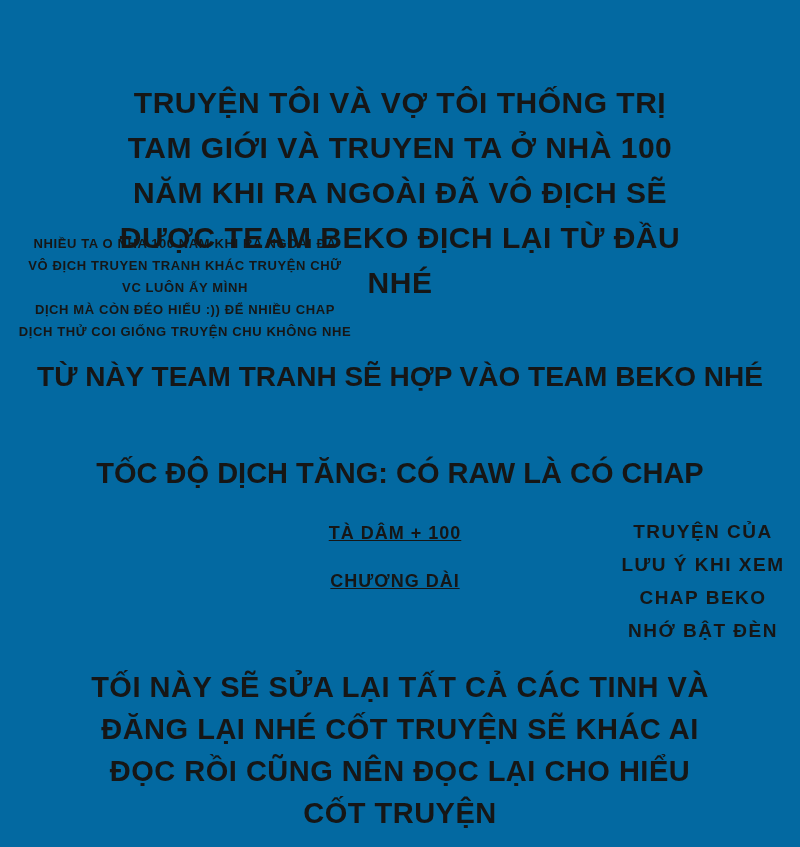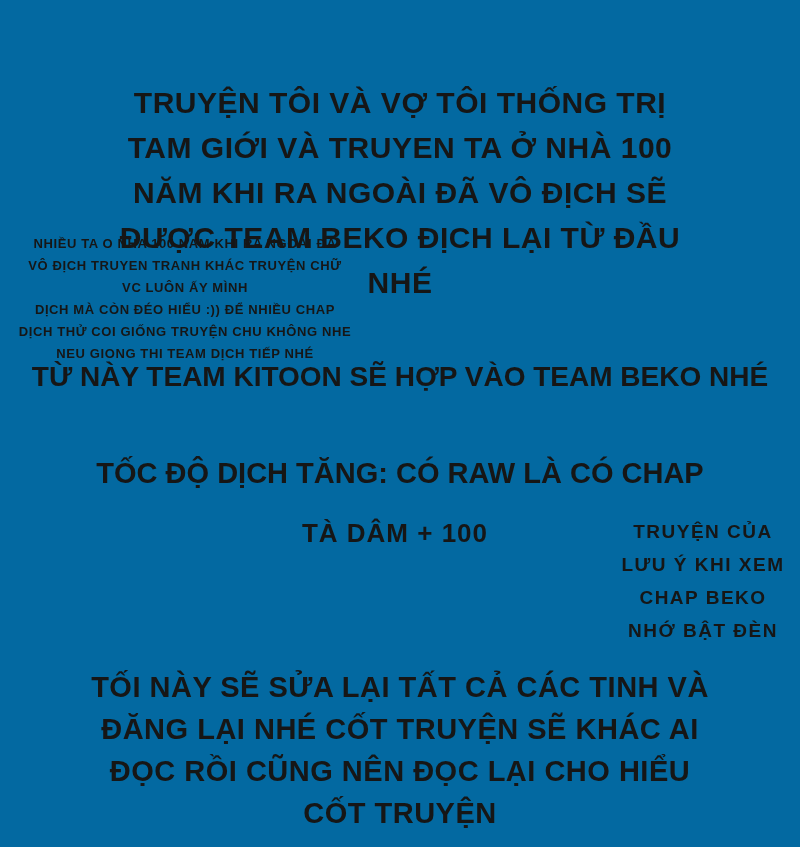--- a/index.html
+++ b/index.html
@@ -44,23 +44,24 @@
   .blk-speed .ln { font-size: 29px; line-height: 42px; letter-spacing: 0px; }
 
   
   .blk-buffs { top: 505px; left: 195px; width: 400px; }
   .blk-buffs .ln-sm {
     font-size: 19px;
     line-height: 26px;
     letter-spacing: 2px;
   }
   .blk-buffs .ln-md {
-    font-size: 26px;
+    font-size: 18px;
     line-height: 34px;
     letter-spacing: 1px;
+    text-decoration: underline;
   }
   .blk-buffs .ln-md.first { margin-top: 11px; }
   .blk-buffs .ln-md.second { margin-top: 14px; }
 
   
   .blk-notice { top: 515px; left: 606px; width: 194px; }
   .blk-notice .ln {
     font-size: 19px;
     line-height: 33px;
     letter-spacing: 1.5px;
@@ -82,33 +83,33 @@
     <div class="ln">ĐƯỢC TEAM BEKO ĐỊCH LẠI TỪ ĐẦU</div>
     <div class="ln">NHÉ</div>
   </section>
 
   <section class="blk blk-note">
     <div class="ln">NHIỀU TA O NHA 100 NAM KHI RA NGOÀI ĐÃ</div>
     <div class="ln">VÔ ĐỊCH TRUYEN TRANH KHÁC TRUYỆN CHỮ</div>
     <div class="ln">VC LUÔN ẤY MÌNH</div>
     <div class="ln">DỊCH MÀ CÒN ĐÉO HIỂU :)) ĐỂ NHIỀU CHAP</div>
     <div class="ln">DỊCH THỬ COI GIỐNG TRUYỆN CHU KHÔNG NHE</div>
-    <div class="ln">NEU GIONG THI TEAM DỊCH TIẾP NHÉ</div>
   </section>
 
   <section class="blk blk-merge">
-    <div class="ln">TỪ NÀY TEAM KITOON SẼ HỢP VÀO TEAM BEKO NHÉ</div>
+    <div class="ln">TỪ NÀY TEAM TRANH SẼ HỢP VÀO TEAM BEKO NHÉ</div>
   </section>
 
   <section class="blk blk-speed">
     <div class="ln">TỐC ĐỘ DỊCH TĂNG: CÓ RAW LÀ CÓ CHAP</div>
   </section>
 
   <section class="blk blk-buffs">
     <div class="ln ln-md first">TÀ DÂM + 100</div>
+    <div class="ln ln-md second">CHƯƠNG DÀI</div>
   </section>
 
   <section class="blk blk-notice">
     <div class="ln">TRUYỆN CỦA</div>
     <div class="ln">LƯU Ý KHI XEM</div>
     <div class="ln">CHAP BEKO</div>
     <div class="ln">NHỚ BẬT ĐÈN</div>
   </section>
 
   <section class="blk blk-footer">

